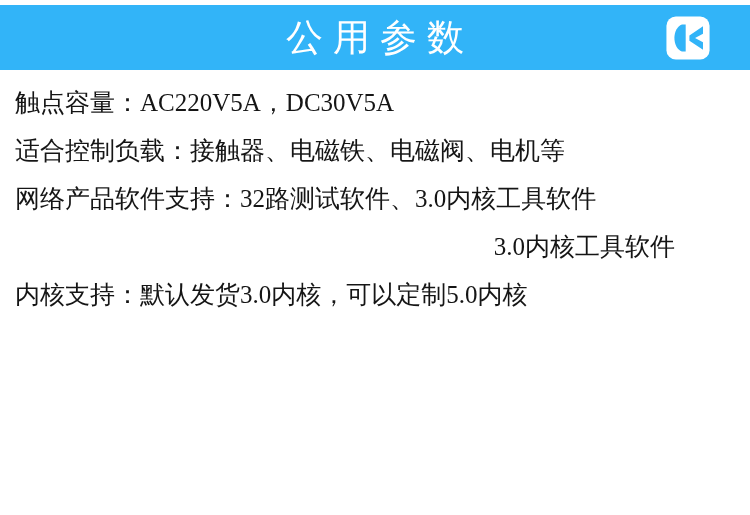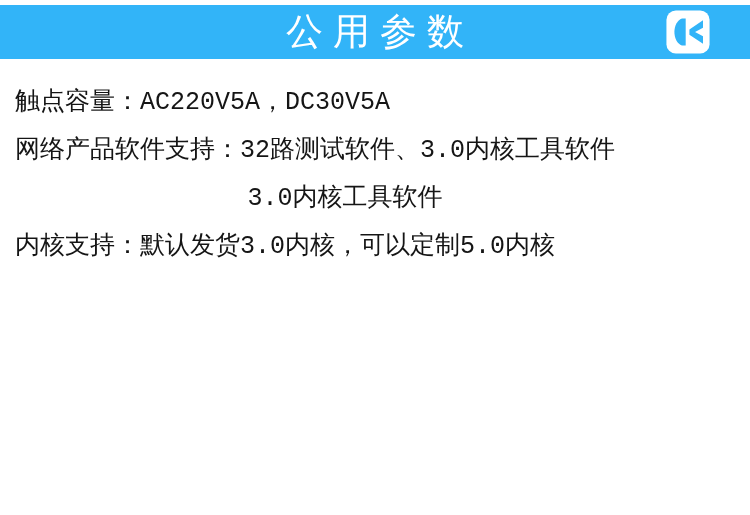--- a/index.html
+++ b/index.html
@@ -12,21 +12,21 @@
     background: #ffffff;
     font-family: "Liberation Serif", "DejaVu Serif", serif;
     overflow: hidden;
   }
   .page { width: 750px; height: 515px; position: relative; background: #fff; }
 
   
   .header {
     position: absolute;
     left: 0; top: 5px;
-    width: 750px; height: 54px;
+    width: 750px; height: 65px;
     background: var(--accent);
     display: flex;
     align-items: center;
     justify-content: center;
   }
   .header-title {
     color: #ffffff;
     font-size: 37px;
     letter-spacing: 10px;
     padding-left: 10px; 
@@ -44,32 +44,31 @@
     width: 46px; height: 45px;
     display: block;
   }
 
   
   .params {
     position: absolute;
     left: 0; top: 67px;
     width: 750px;
     padding: 12px 15px 0 15px;
-    font-family: Liberation Mono, monospace;
   }
   .param-row {
     font-size: 25px;
     color: var(--ink);
     height: 48px;
     line-height: 48px;
     white-space: nowrap;
     text-align: left;
   }
   .param-row.centered {
-    text-align: center;
+    text-align: right;
     padding-right: 60px; 
   }
 </style>
 </head>
 <body>
 
 <div class="page">
 
   <div class="header">
     <div class="header-title">公用参数</div>
@@ -81,18 +80,19 @@
                C 12.5 36.5 9.5 30.8 9.5 24
                C 9.5 17.2 12.5 11.5 17.5 9.5 Z" fill="#32B4F8" class="logo-glyph"></path>
 
       <path d="M 40 11.5 L 25.5 21.2 L 25.5 26.8 L 40 36.5
                L 40 28.6 L 31.5 24 L 40 19.4 Z" fill="#32B4F8" class="logo-glyph"></path>
     </svg>
   </div>
 
   <div class="params">
     <div class="param-row">触点容量：AC220V5A，DC30V5A</div>
+    <div class="param-row">适合控制负载：接触器、电磁铁、电磁阀、电机等</div>
     <div class="param-row">网络产品软件支持：32路测试软件、3.0内核工具软件</div>
     <div class="param-row centered">3.0内核工具软件</div>
     <div class="param-row">内核支持：默认发货3.0内核，可以定制5.0内核</div>
   </div>
 
 </div>
 
 </body></html>

